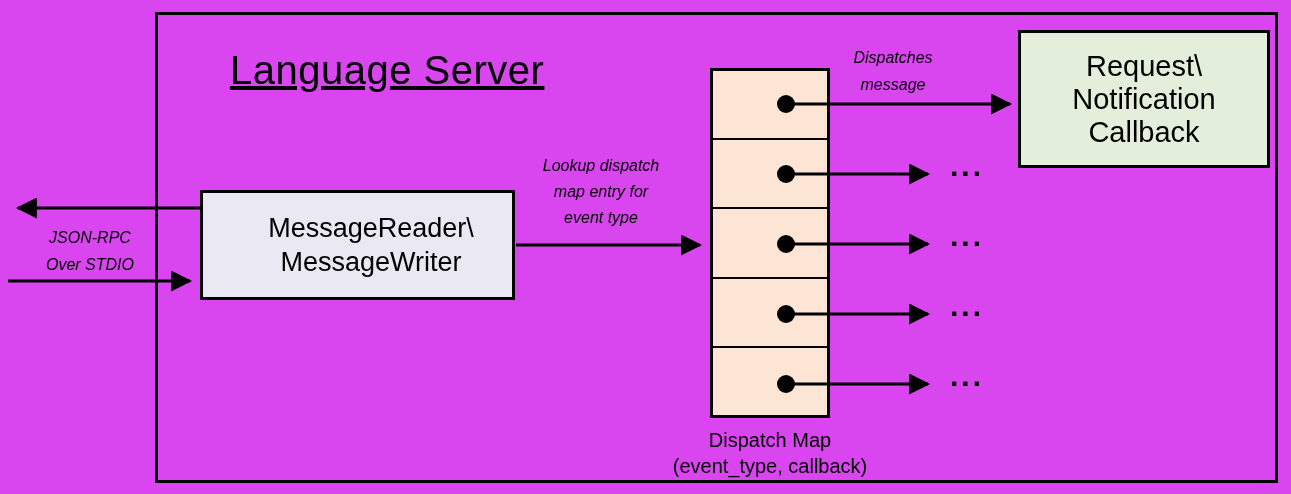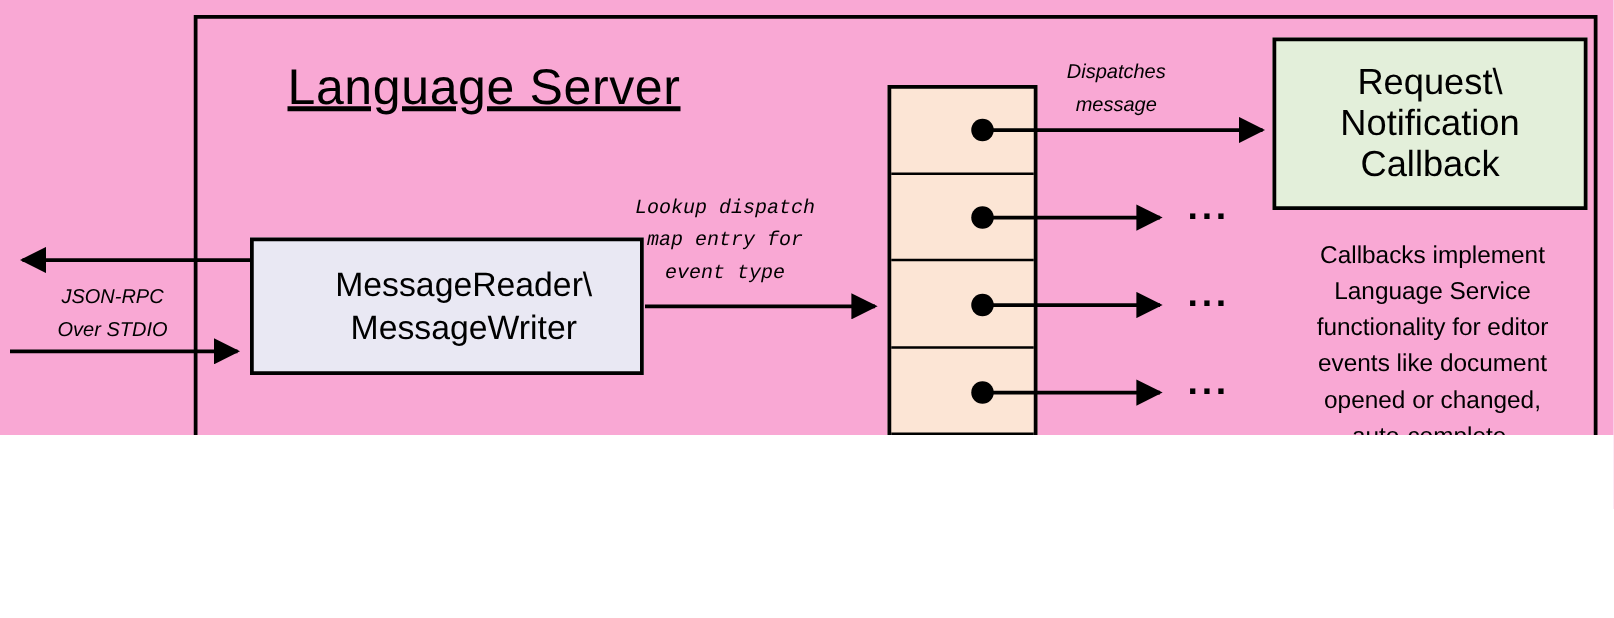--- a/index.html
+++ b/index.html
@@ -1,20 +1,20 @@
 <!DOCTYPE html>
 <html><head>
 <meta charset="utf-8">
 <style>
   html, body { margin: 0; padding: 0; background: #ffffff; }
   #canvas {
     position: relative;
     width: 1291px;
-    height: 348px;
-    background: #f9a8d4;
+    height: 494px;
+    background: #d946ef;
     font-family: "Liberation Sans", sans-serif;
     color: #000;
     overflow: hidden;
   }
   .abs { position: absolute; }
   .pre { white-space: pre-line; }
   .center { text-align: center; }
 
   #outer-box {
     left: 155px; top: 12px;
@@ -28,21 +28,21 @@
     text-decoration: underline;
     letter-spacing: 0.5px;
   }
   .italic-label {
     font-style: italic;
     font-size: 16px;
     line-height: 27px;
     font-weight: 400;
   }
   #io-label    { left: 15px;  top: 224px; width: 150px; }
-  #lookup-label{ left: 475px; top: 153px; width: 210px; line-height: 26px; font-family: Liberation Mono, monospace; }
+  #lookup-label{ left: 496px; top: 153px; width: 210px; line-height: 26px; }
   #dispatches-label { left: 818px; top: 44px; width: 150px; }
 
   #reader-box {
     left: 200px; top: 190px;
     width: 315px; height: 110px;
     border: 3px solid #000;
     box-sizing: border-box;
     display: flex; align-items: center; justify-content: center;
     font-size: 27px; line-height: 34px; padding-left: 27px;
   }
@@ -111,34 +111,29 @@
 map entry for
 event type</div>
 
   <div id="dispatch-map" class="abs" style="background-color: rgb(252, 229, 213);">
     <div class="cell"></div>
     <div class="cell"></div>
     <div class="cell"></div>
     <div class="cell"></div>
     <div class="cell"></div>
   </div>
+  <div id="dispatch-caption" class="abs pre center">Dispatch Map
+(event_type, callback)</div>
 
   <div id="dispatches-label" class="abs italic-label pre center">Dispatches
 message</div>
 
   <div id="callback-box" class="abs pre center" style="background-color: rgb(227, 239, 218);">Request\
 Notification
 Callback</div>
-  <div id="callbacks-note" class="abs pre center">Callbacks implement
-Language Service
-functionality for editor
-events like document
-opened or changed,
-auto-complete,
-diagnostics, and hover</div>
 
   <div class="abs ellipsis" style="left:950px; top:146px;">...</div>
   <div class="abs ellipsis" style="left:950px; top:216px;">...</div>
   <div class="abs ellipsis" style="left:950px; top:286px;">...</div>
   <div class="abs ellipsis" style="left:950px; top:356px;">...</div>
 
   <svg id="arrow-layer" class="abs" width="1291" height="494" viewBox="0 0 1291 494">
     <defs>
       <marker id="arrow" viewBox="0 0 10 10" refX="9" refY="5" markerWidth="7" markerHeight="7" orient="auto-start-reverse">
         <path d="M0,0 L10,5 L0,10 z" fill="#000"></path>

